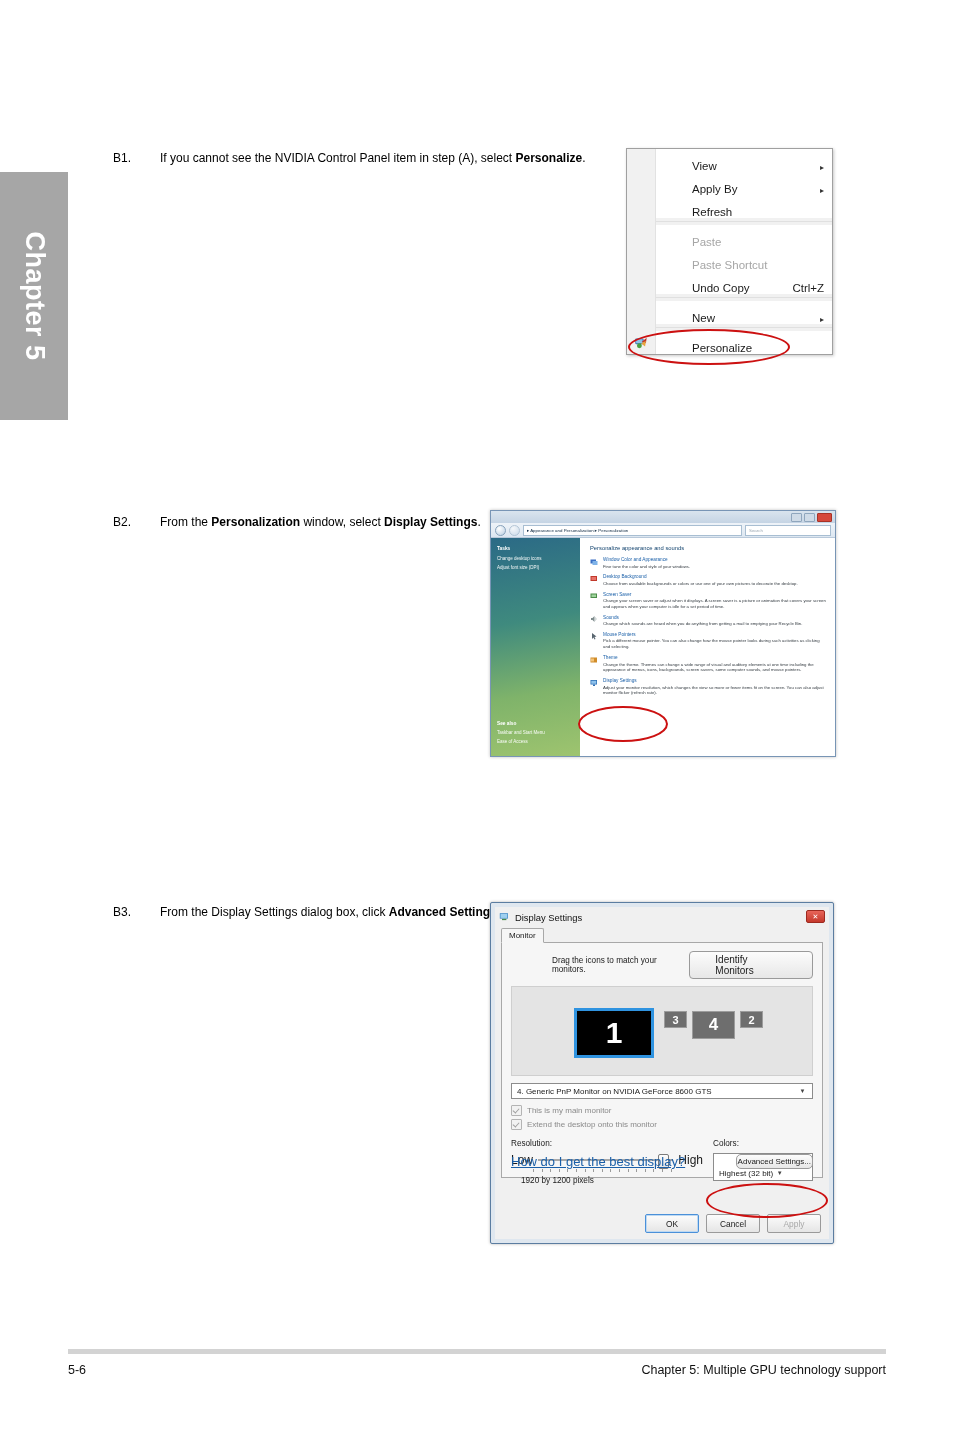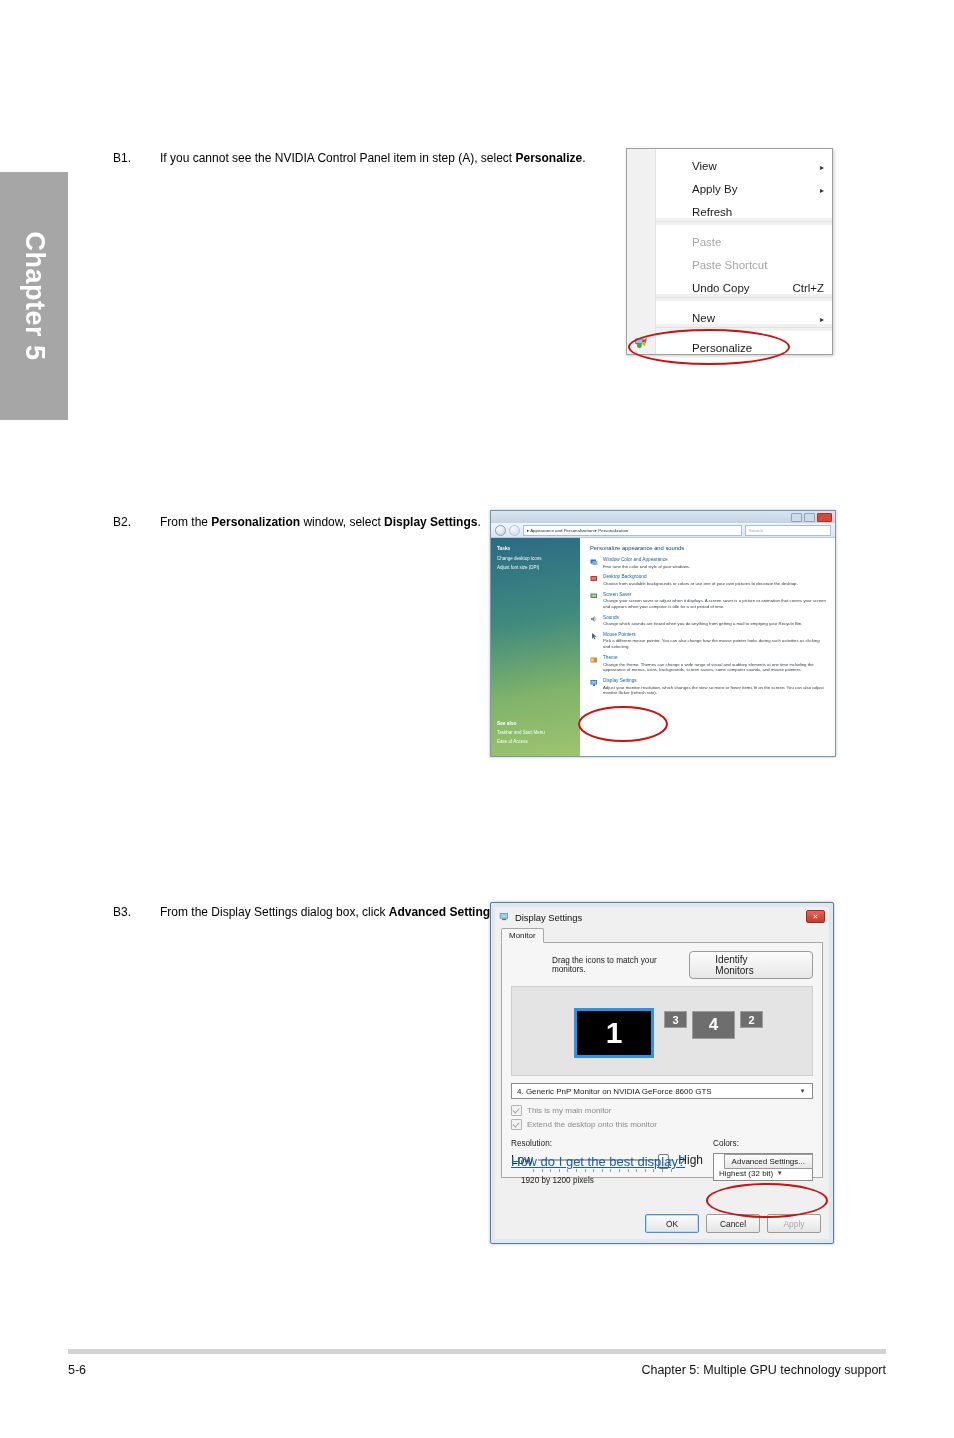--- a/index.html
+++ b/index.html
@@ -517,22 +517,22 @@
     justify-content: space-between;
   }
   #ds-help-link {
     color: #1a5fa8;
     text-decoration: underline;
     font-size: 13px;
   }
   #ds-advanced-btn {
     background: linear-gradient(#fcfcfc, #e7e7e7);
     border: 1px solid #9a9a9a;
-    border-radius: 0;
-    padding: 2px 7px;
+    border-radius: 5px;
+    padding: 2px 1px;
     font-size: 8px;
   }
   #ds-buttons {
     position: absolute;
     right: 8px;
     bottom: 6px;
     display: flex;
     gap: 7px;
   }
   .ds-btn {

